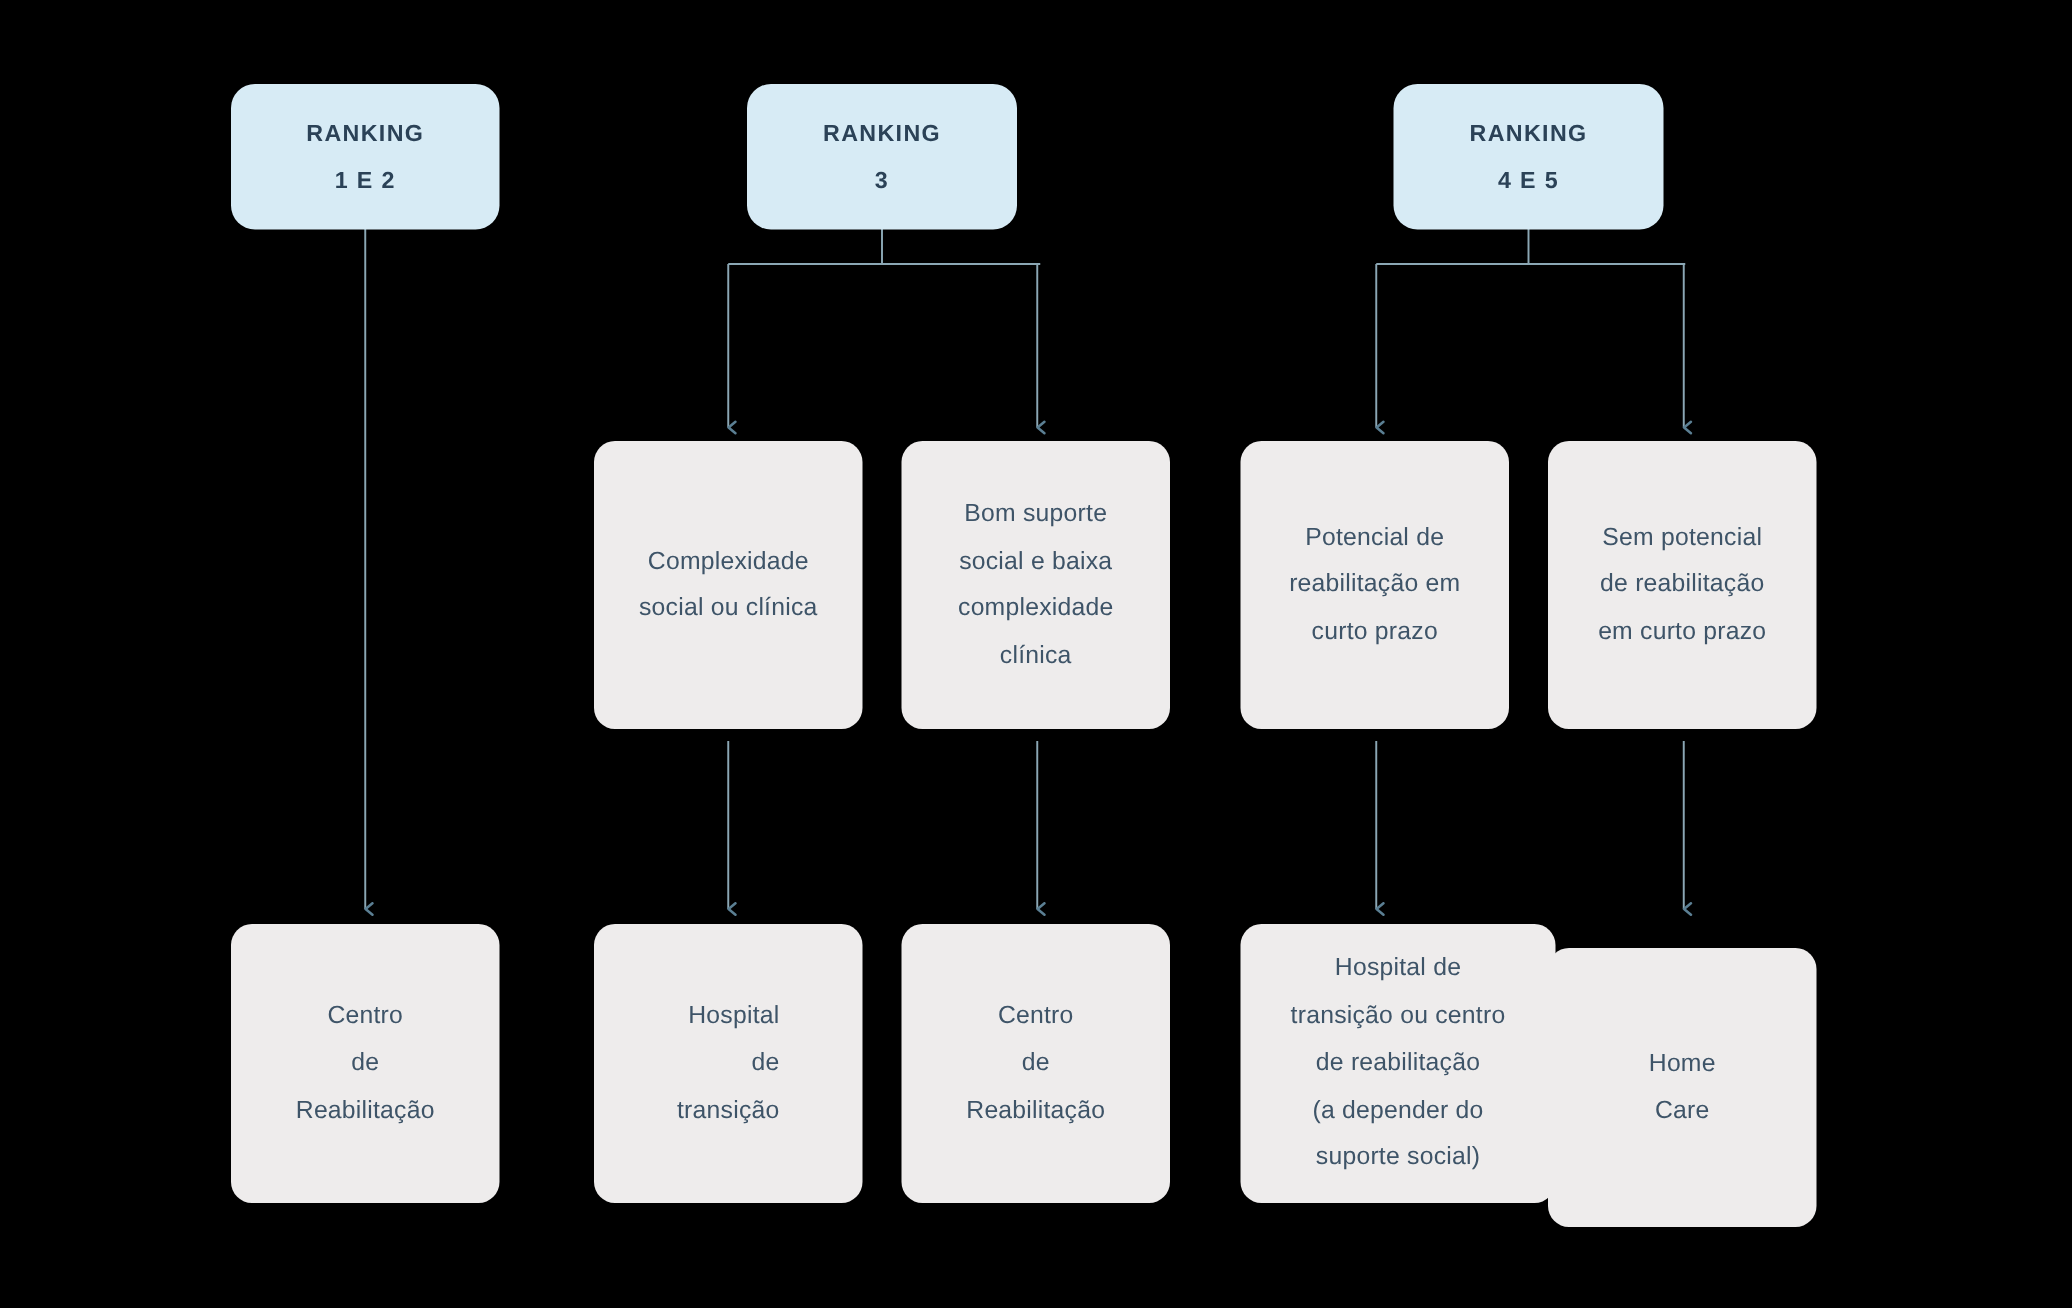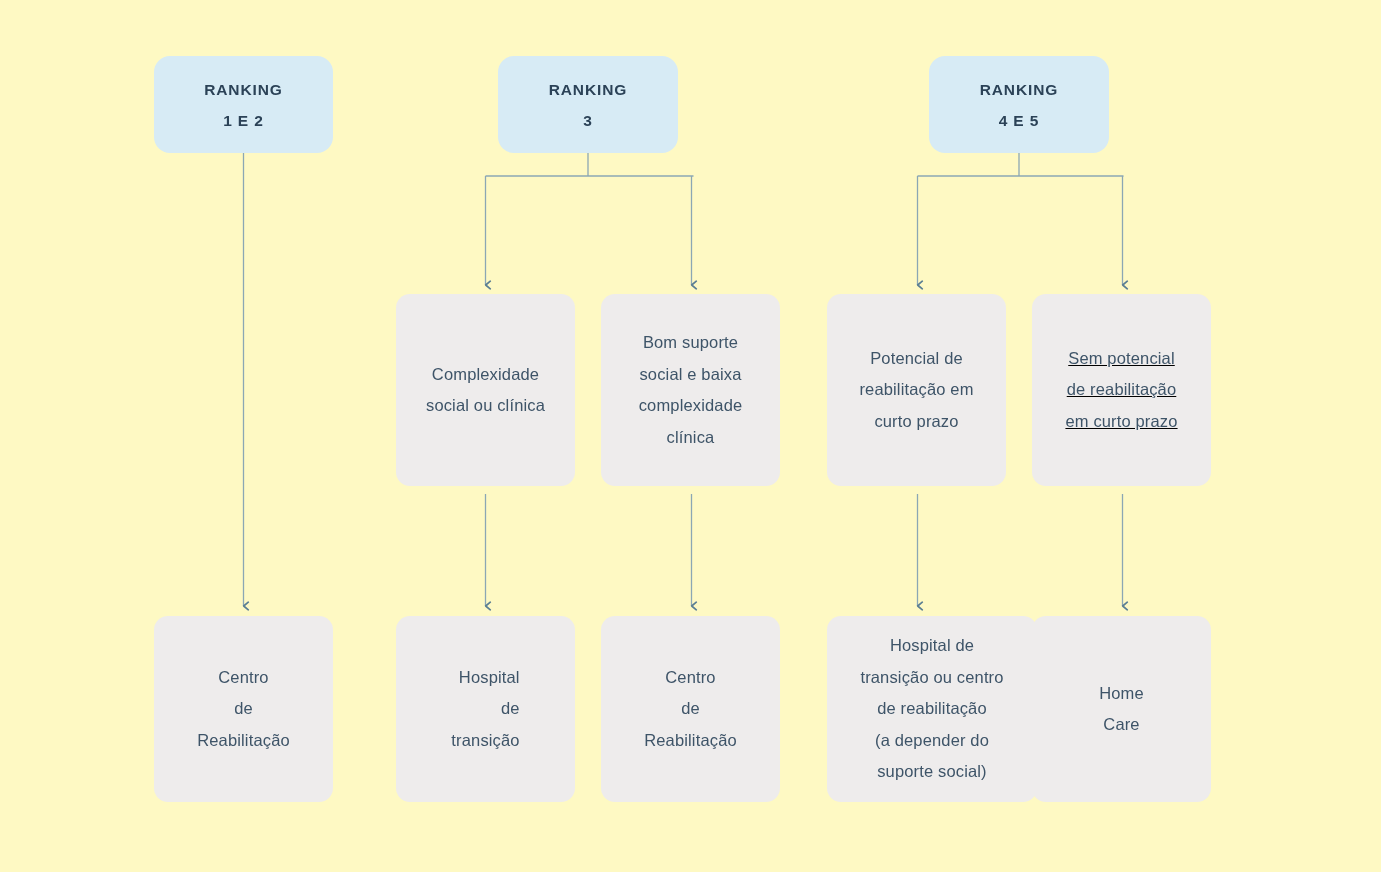--- a/index.html
+++ b/index.html
@@ -10,21 +10,21 @@
   body {
     width: 1381px;
     height: 872px;
     font-family: "Liberation Sans", sans-serif;
     overflow: hidden;
   }
   #canvas {
     position: relative;
     width: 1381px;
     height: 872px;
-    background: #fef9c3;
+    background: #000000;
   }
   #connectors {
     position: absolute;
     left: 0;
     top: 0;
     width: 1381px;
     height: 872px;
     pointer-events: none;
   }
   .node {
@@ -121,21 +121,21 @@
 complexidade
 clínica</span>
   </div>
 
   <div class="node outcome" style="left:827px; top:294px; width:179px; height:192px;">
     <span class="outcome-label">Potencial de
 reabilitação em
 curto prazo</span>
   </div>
 
-  <div class="node outcome" style="left:1032px; top:294px; width:179px; height:192px;text-decoration:underline;">
+  <div class="node outcome" style="left:1032px; top:294px; width:179px; height:192px;">
     <span class="outcome-label">Sem potencial
 de reabilitação
 em curto prazo</span>
   </div>
 
   <div class="node outcome" style="left:154px; top:616px; width:179px; height:186px;">
     <span class="outcome-label">Centro
 de
 Reabilitação</span>
   </div>
@@ -153,18 +153,18 @@
   </div>
 
   <div class="node outcome" style="left:827px; top:616px; width:210px; height:186px;">
     <span class="outcome-label">Hospital de
 transição ou centro
 de reabilitação
 (a depender do
 suporte social)</span>
   </div>
 
-  <div class="node outcome" style="left:1032px; top:616px; width:179px; height:186px;">
+  <div class="node outcome" style="left:1032px; top:632px; width:179px; height:186px;">
     <span class="outcome-label">Home
 Care</span>
   </div>
 
 </div>
 
 </body></html>

